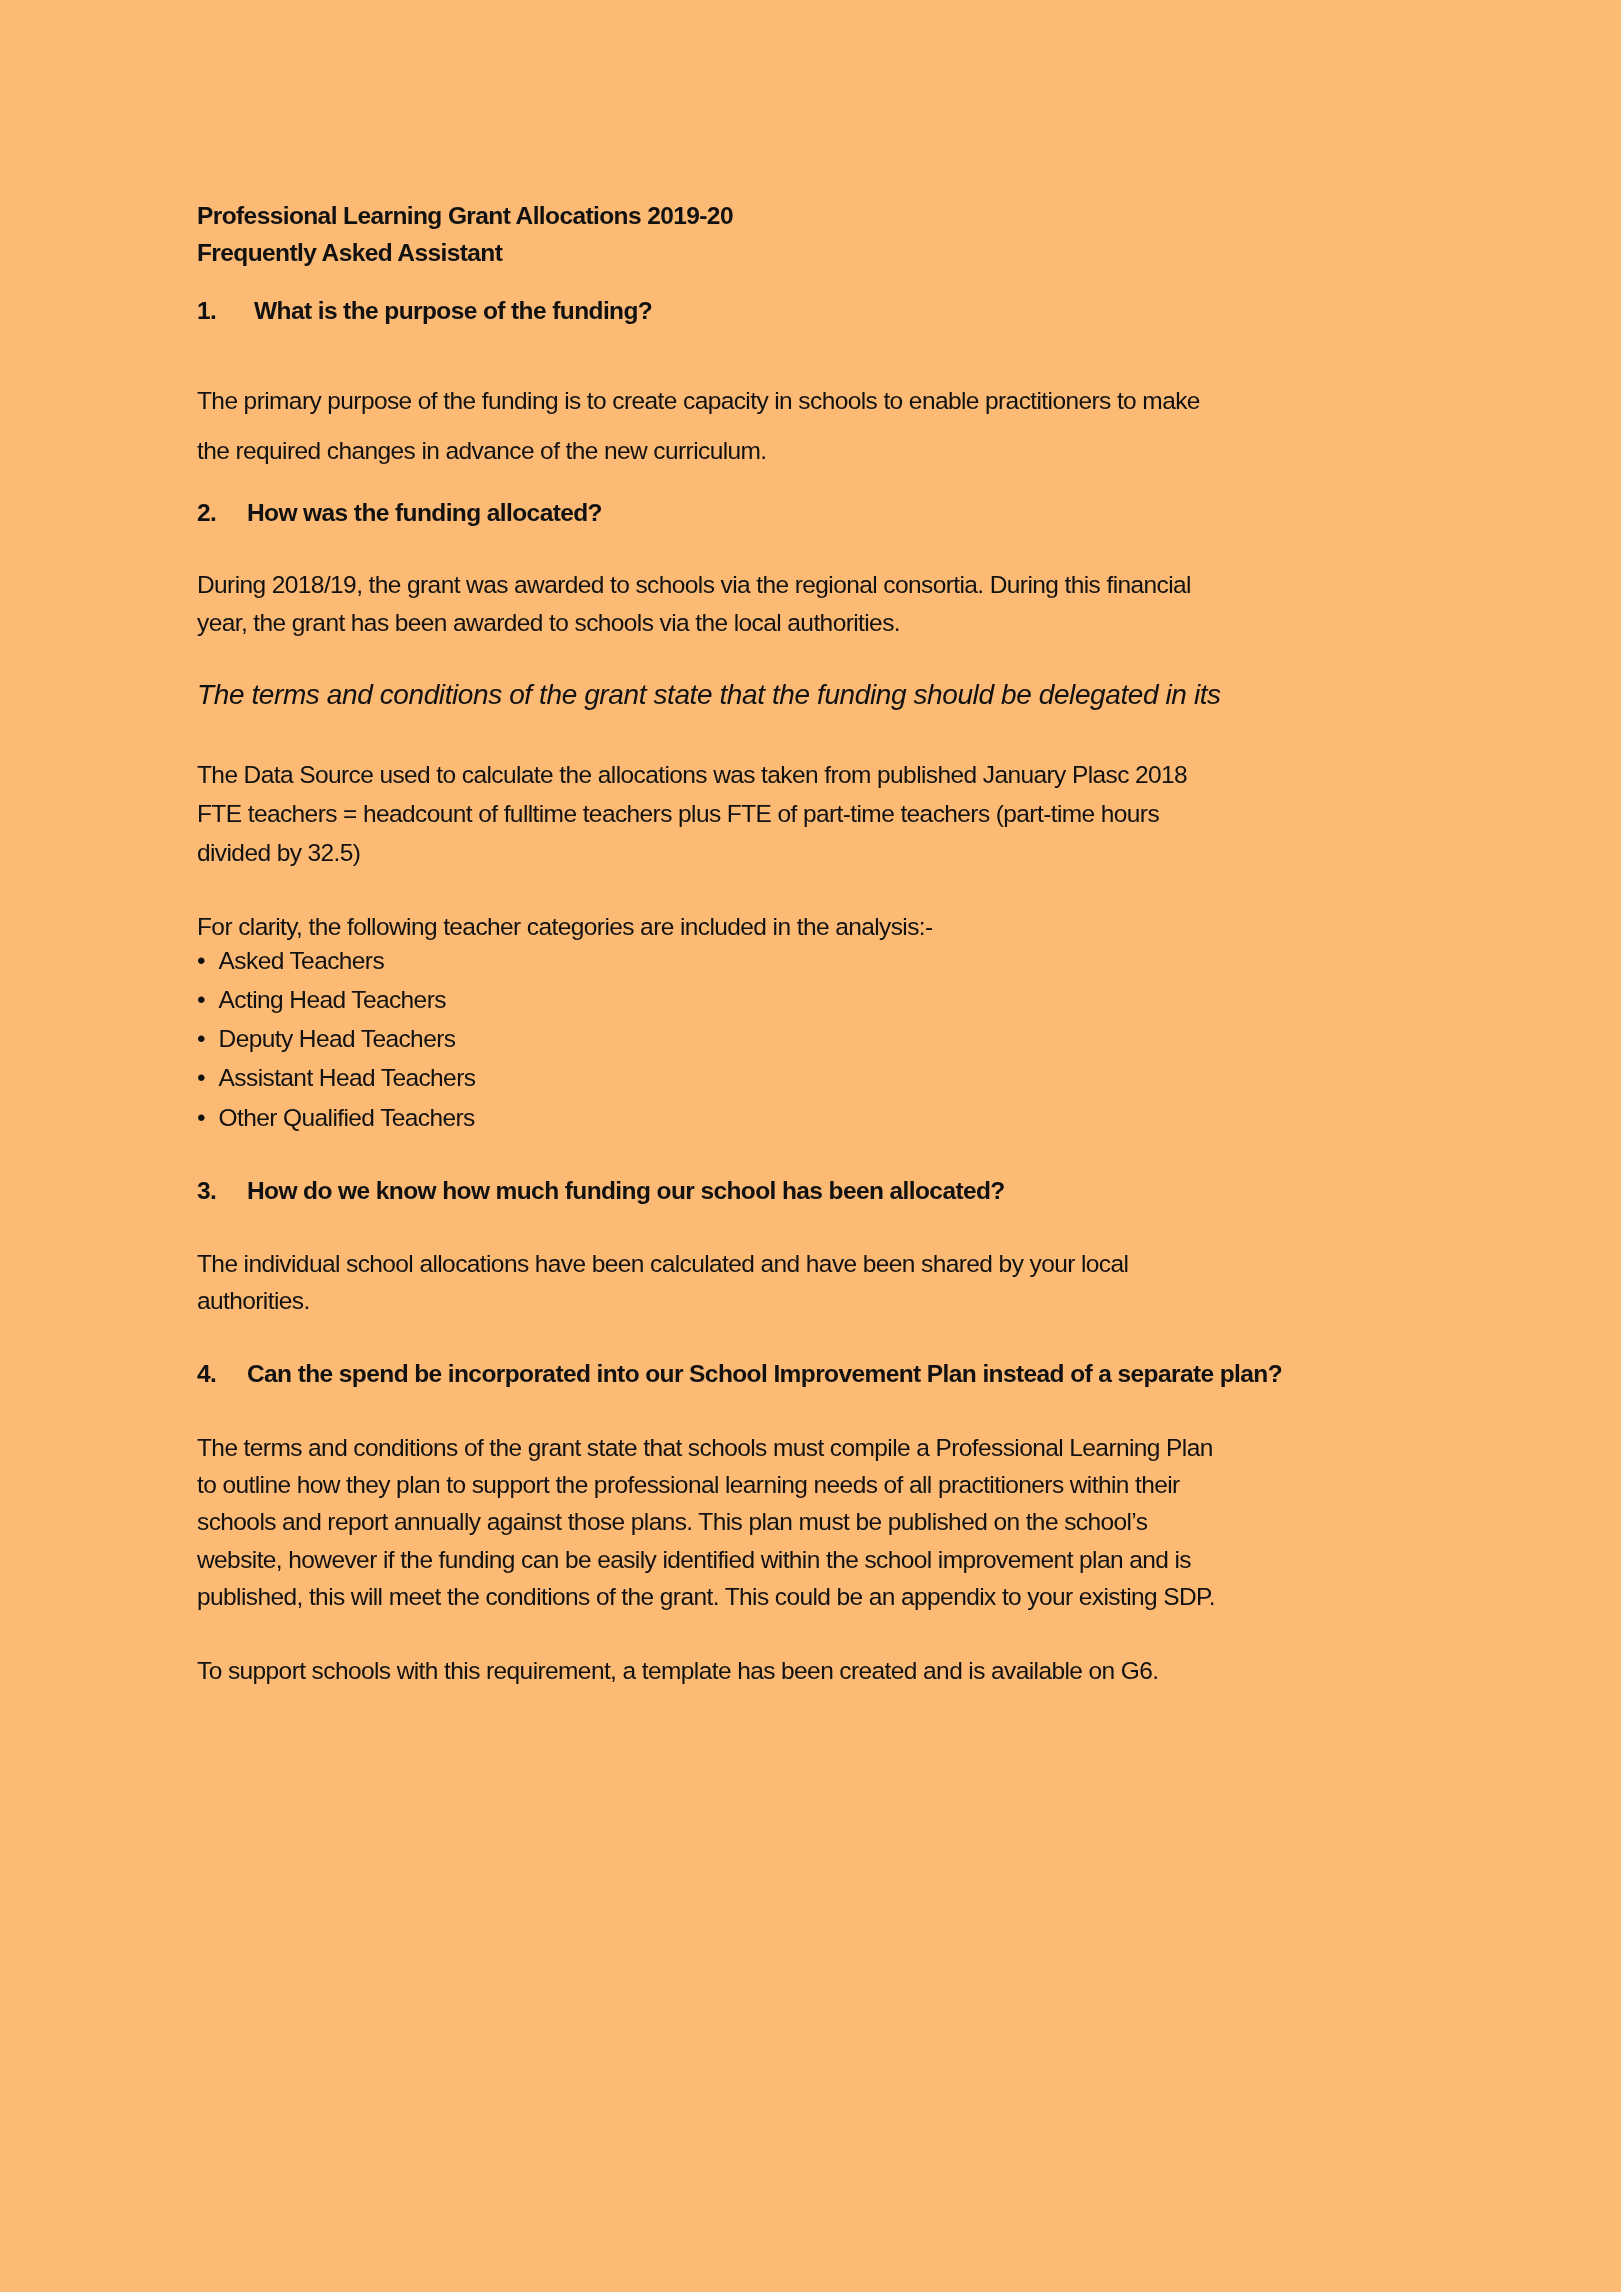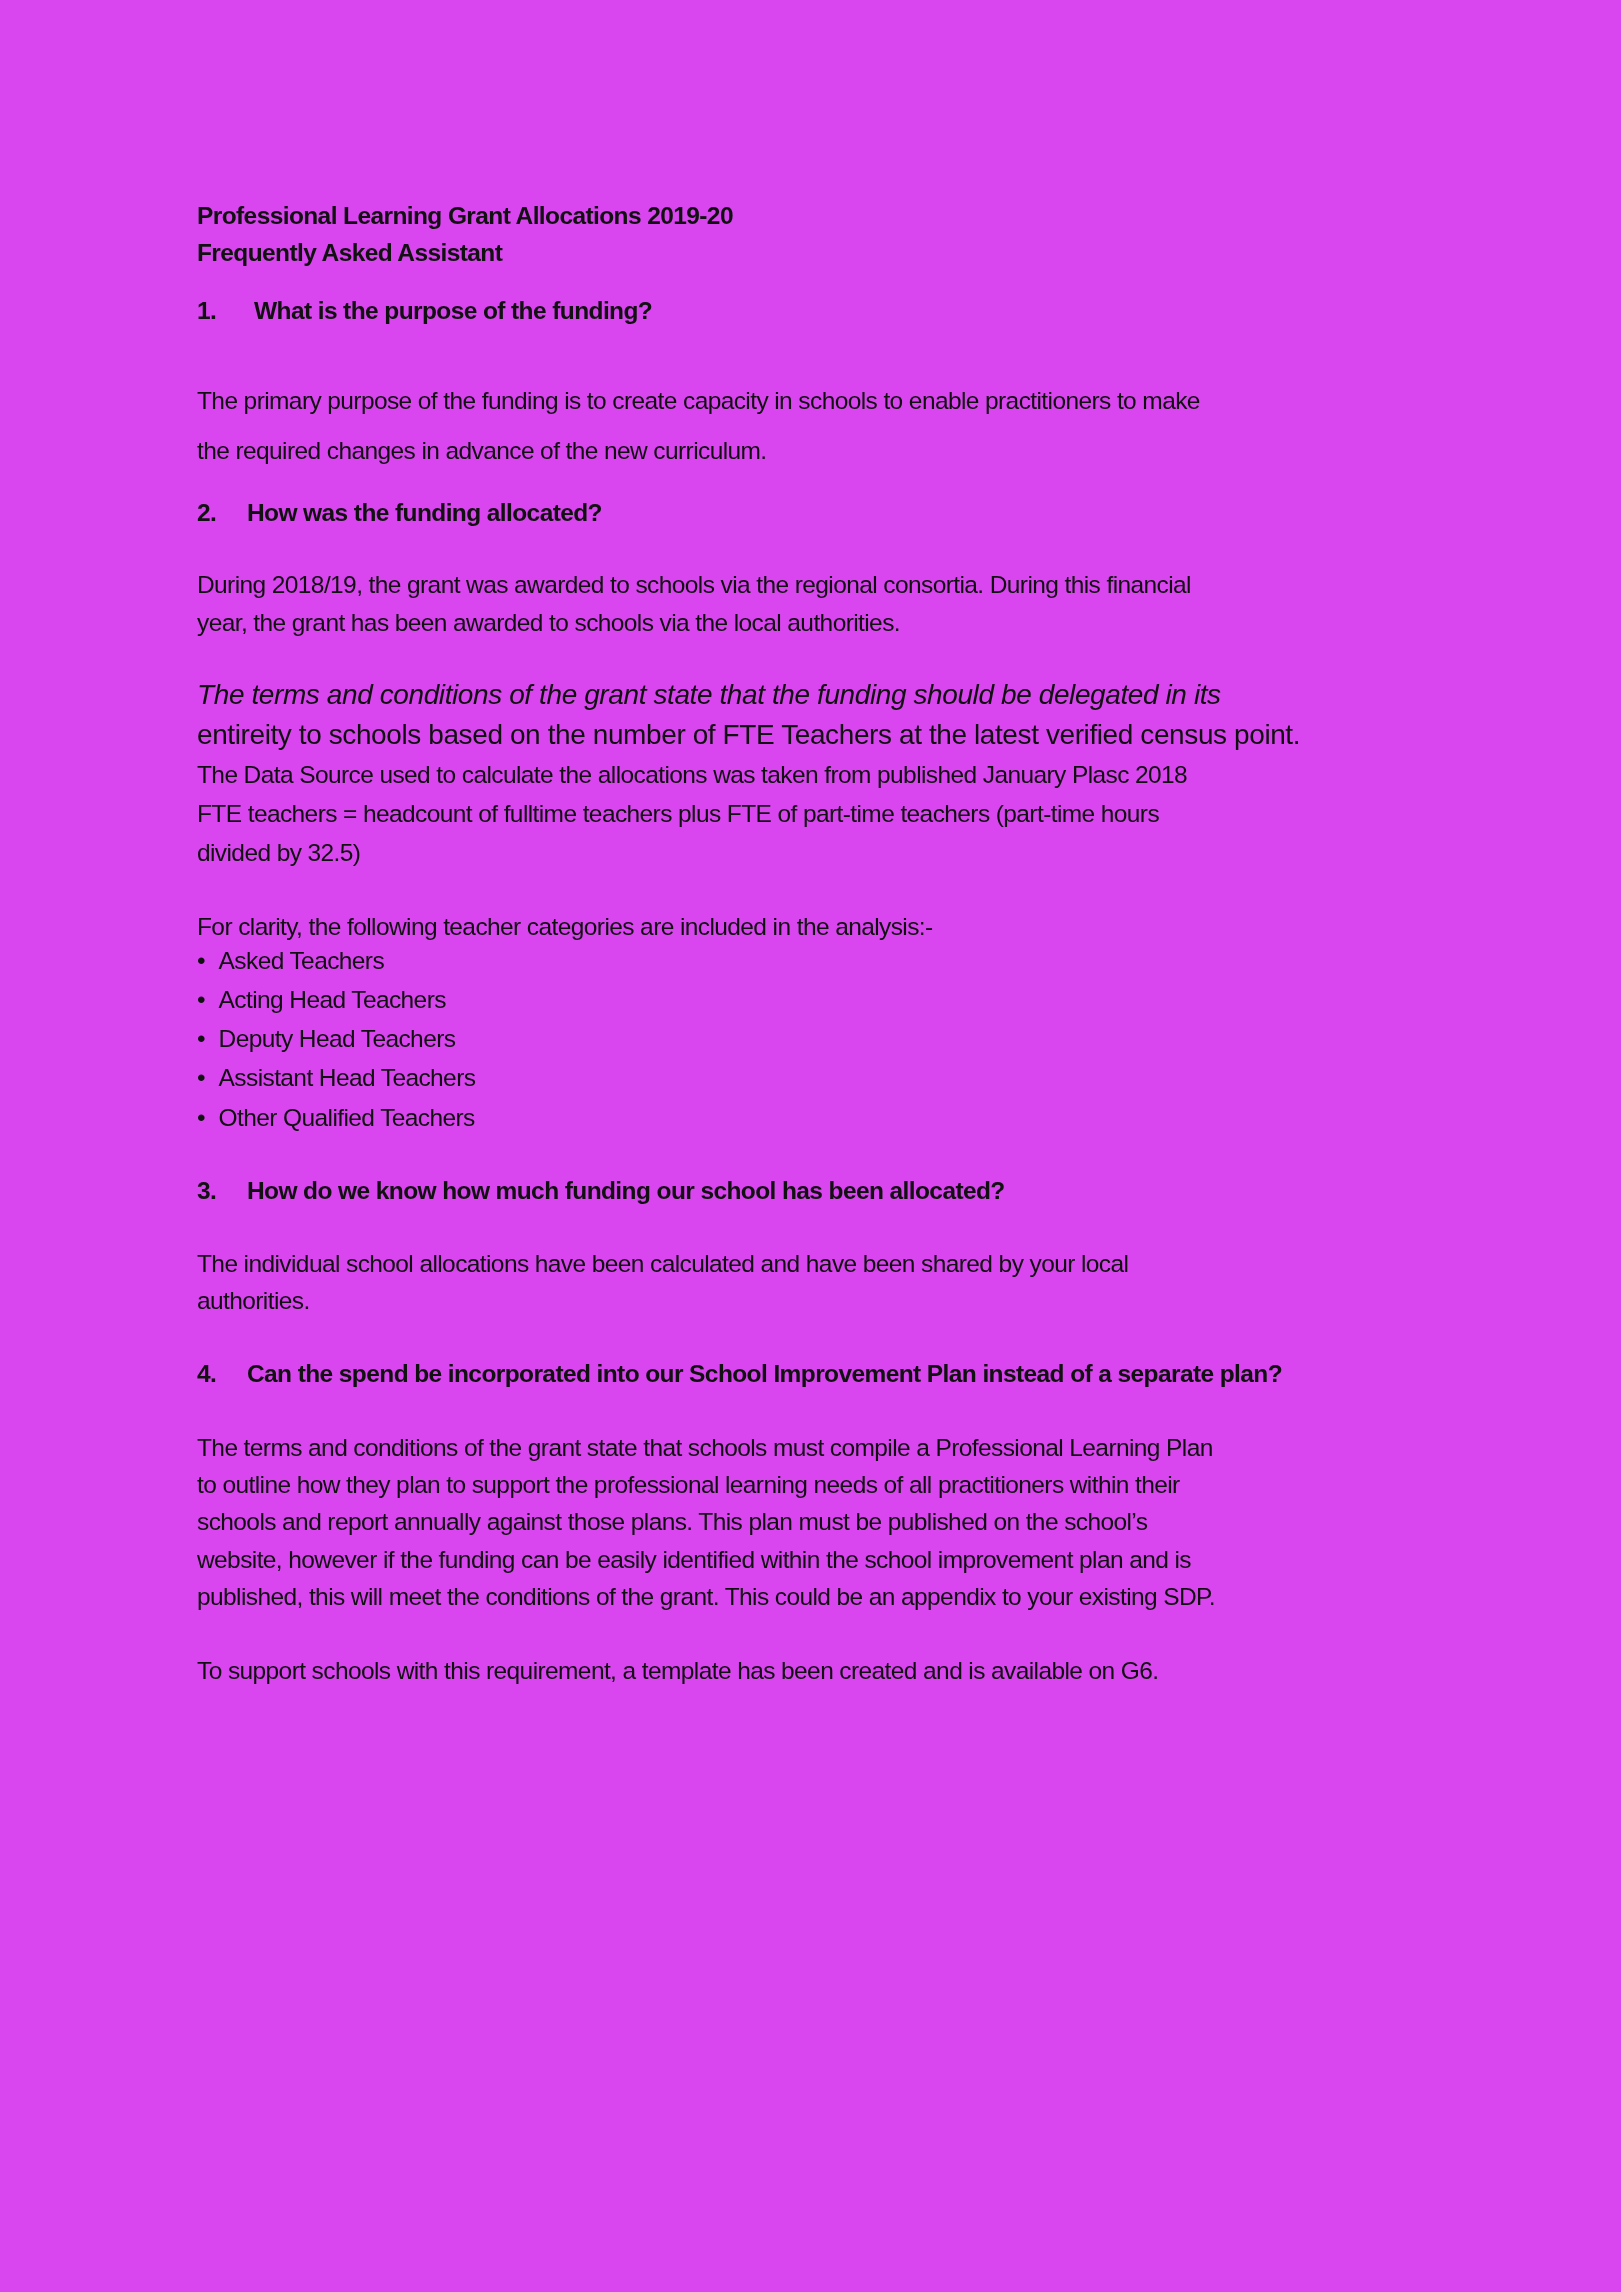--- a/index.html
+++ b/index.html
@@ -1,18 +1,18 @@
 <!DOCTYPE html>
 <html><head>
 <meta charset="utf-8">
 <style>
   html, body { margin: 0; padding: 0; background: #ffffff; }
   body { width: 1621px; height: 2293px; position: relative; overflow: hidden;
          font-family: "Liberation Sans", sans-serif; color: #111111; }
-  .page { position: absolute; left: 0; top: 0; width: 1621px; height: 2293px; background: #d946ef; }
+  .page { position: absolute; left: 0; top: 0; width: 1621px; height: 2293px; background: #fdba74; }
   .line { position: absolute; left: 197px; white-space: nowrap; font-size: 24.5px; line-height: 29px;
           letter-spacing: -0.6px; font-stretch: condensed; }
   .bold { font-weight: bold; }
   .big { font-size: 28px; letter-spacing: -0.4px; }
   .qnum { display: inline-block; }
   .bullet { display: inline-block; width: 21.6px; }
 </style>
 </head>
 <body>
 
@@ -27,21 +27,20 @@
   <div class="line" style="top:386px;">The primary purpose of the funding is to create capacity in schools to enable practitioners to make</div>
   <div class="line" style="top:436px;text-align:right;">the required changes in advance of the new curriculum.</div>
 
   <div class="line bold" style="top:498px;">
     <span class="qnum" style="width:50px;">2.</span><span>How was the funding allocated?</span>
   </div>
   <div class="line" style="top:570px;">During 2018/19, the grant was awarded to schools via the regional consortia.  During this financial</div>
   <div class="line" style="top:608px;">year, the grant has been awarded to schools via the local authorities.</div>
 
   <div class="line big" style="top:680px;font-style:italic;">The terms and conditions of the grant state that the funding should be delegated in its</div>
-  <div class="line big" style="top:720px;">entireity to schools based on the number of FTE Teachers at the latest verified census point.</div>
   <div class="line" style="top:760px;">The Data Source used to calculate the allocations was taken from published January Plasc 2018</div>
   <div class="line" style="top:799px;">FTE teachers = headcount of fulltime teachers plus FTE of part-time teachers (part-time hours</div>
   <div class="line" style="top:838px;">divided by 32.5)</div>
 
   <div class="line" style="top:912px;">For clarity, the following teacher categories are included in the analysis:-</div>
 
   <div class="line" style="top:946px;">
     <span class="bullet">•</span><span>Asked Teachers</span>
   </div>
   <div class="line" style="top:985px;">

